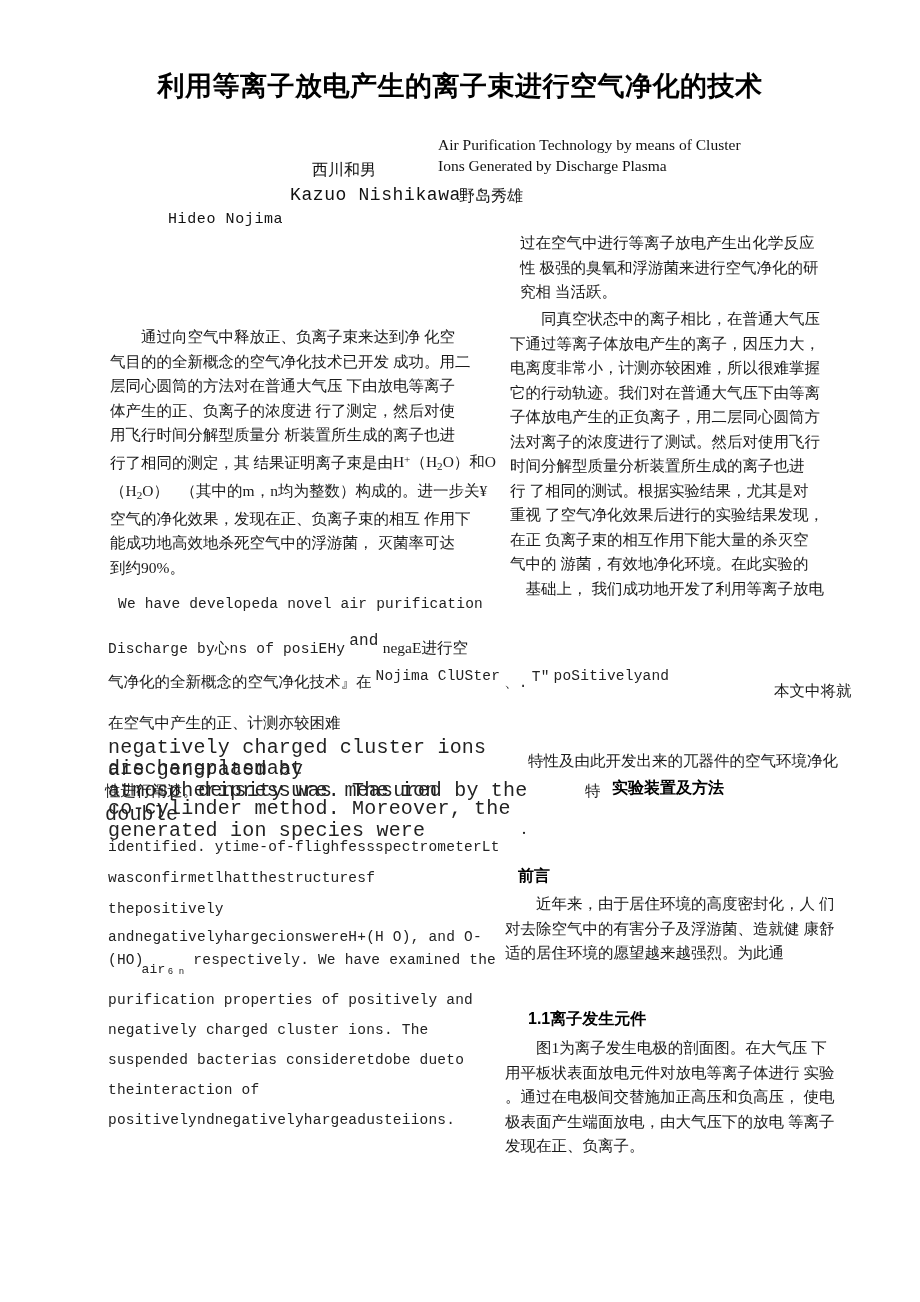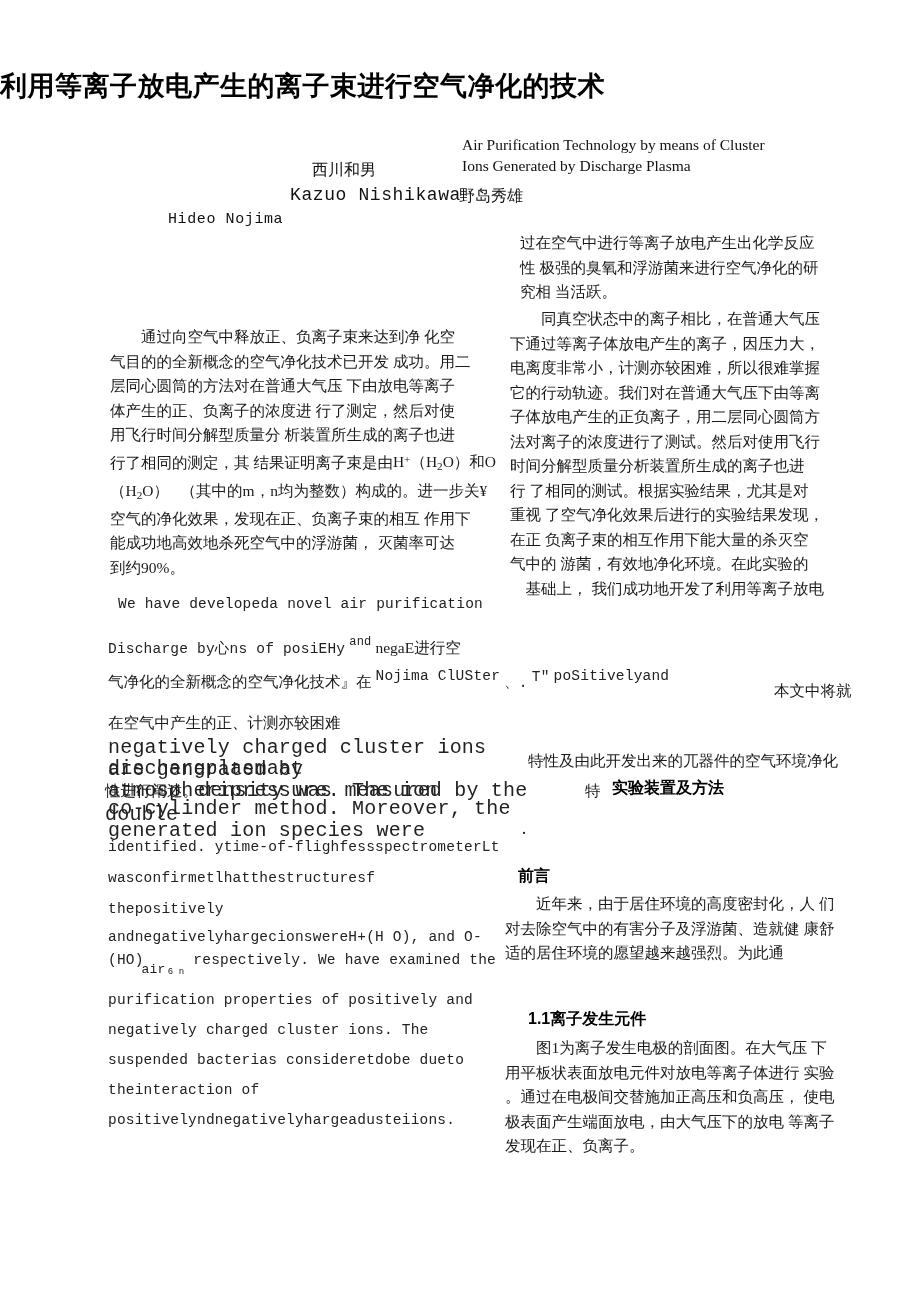--- a/index.html
+++ b/index.html
@@ -16,30 +16,31 @@
     font-family: "Liberation Serif", serif;
     color: #111111;
   }
   .abs { position: absolute; }
 
   
   .title {
     left: 0;
     top: 68px;
     width: 920px;
+    text-align: center;
     font-family: "Liberation Sans", sans-serif;
     font-weight: bold;
     font-size: 27px;
     letter-spacing: 0.5px;
     color: #000;
   }
 
   
   .en-subtitle {
-    left: 462px;
+    left: 438px;
     top: 134px;
     width: 420px;
     font-family: "Liberation Serif", serif;
     font-size: 15.5px;
     line-height: 21px;
     color: #111;
   }
 
   
   .author-cn-1 {
@@ -184,21 +185,21 @@
     </div>
     <div>空气的净化效果，发现在正、负离子束的相互  作用下</div>
     <div>能成功地高效地杀死空气中的浮游菌，    灭菌率可达</div>
     <div>到约90%。</div>
   </div>
 
   <div class="abs mono-body" style="left:118px; top:592px; width:400px;">We have developeda novel air purification</div>
 
   <div class="abs" style="left:108px; top:636px; width:420px;">
     <span class="mono-body">Discharge by</span><span class="mono-body">心ns of posiEHy</span>
-    <span class="mono-body" style="font-size:12px; position:relative; top:-8px;">and</span>
+    <span class="mono-body" style="font-size:16px; position:relative; top:-8px;">and</span>
     <span class="cn-body">negaE进行空</span>
   </div>
 
   <div class="abs" style="left:108px; top:670px; width:780px;">
     <span class="cn-body">气净化的全新概念的空气净化技术』在</span>
     <span class="mono-body" style="position:relative; top:-7px;">Nojima ClUSter</span>
     <span class="mono-body">、.</span>
     <span class="mono-body" style="position:relative; top:-6px;">T″</span>
     <span class="mono-body" style="position:relative; top:-7px;">poSitivelyand</span>
   </div>

